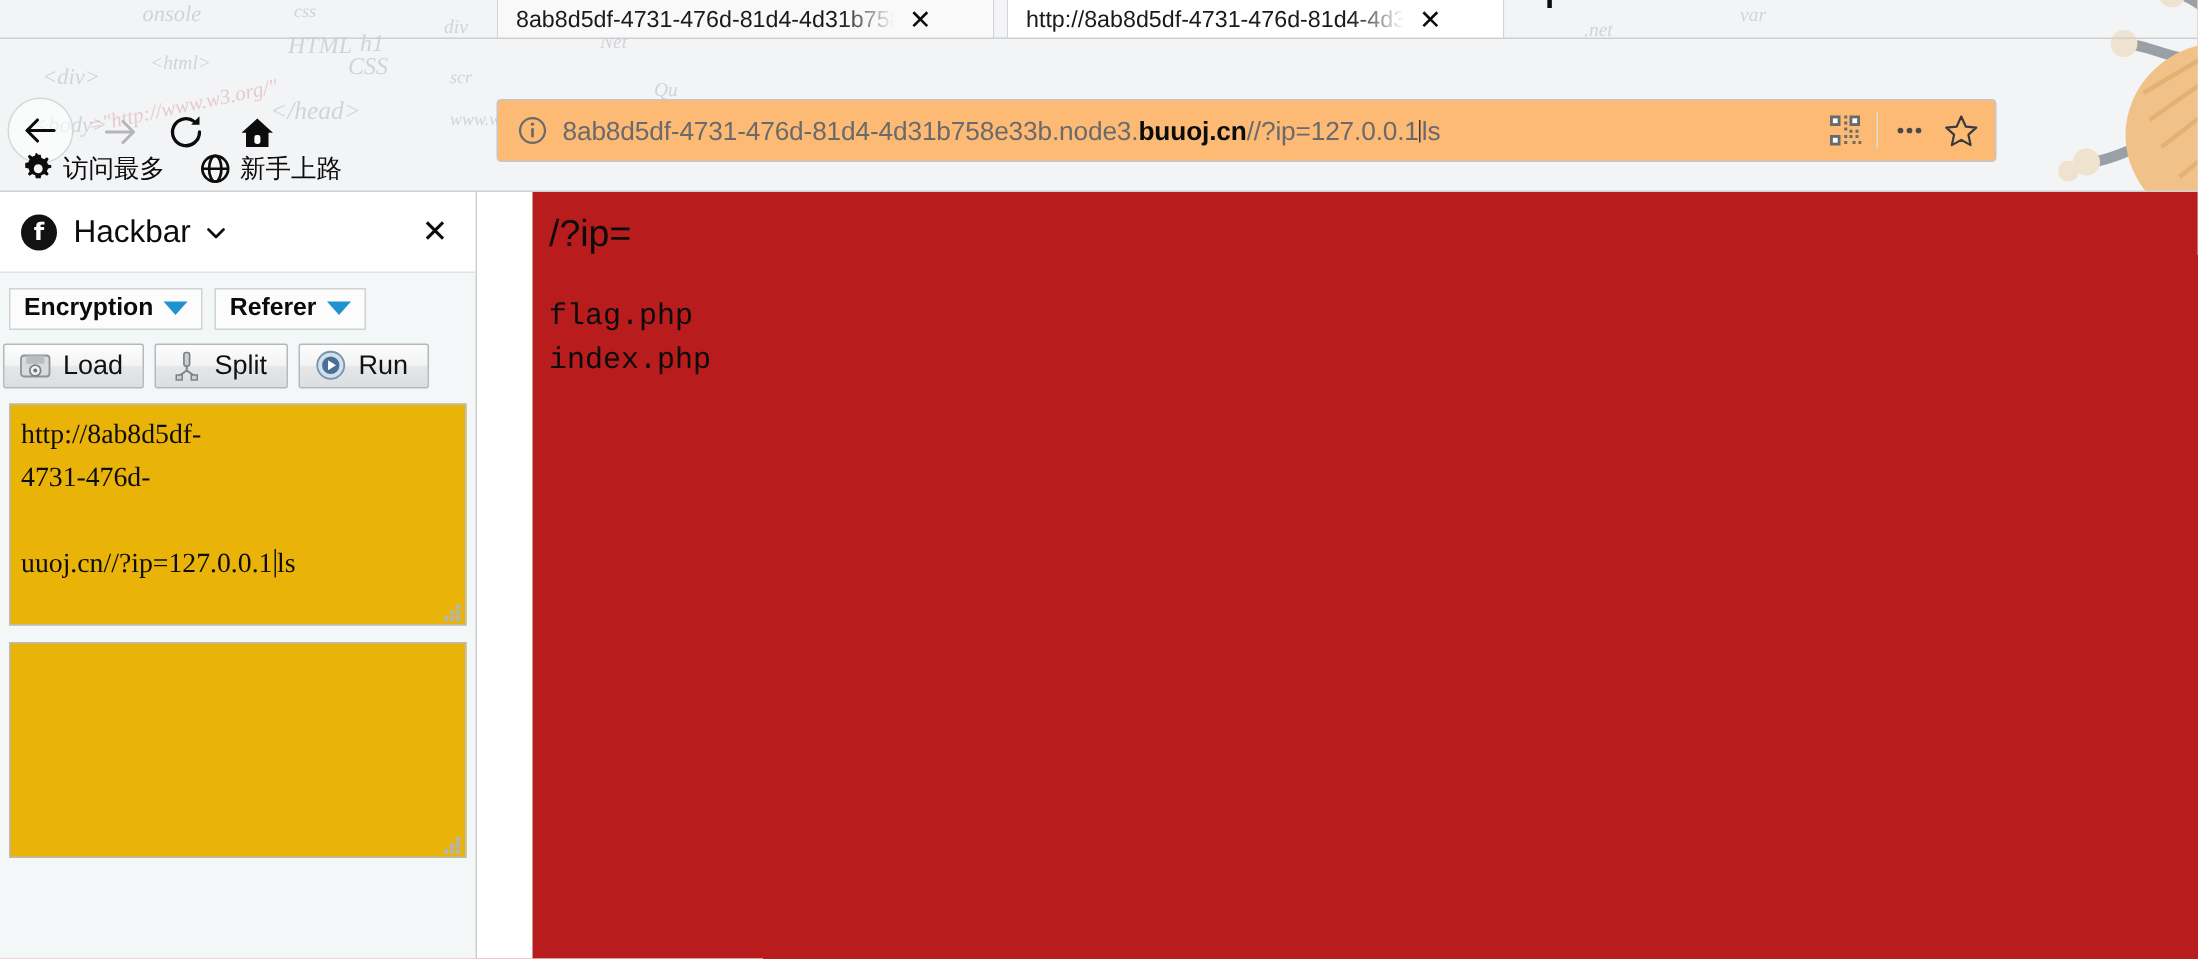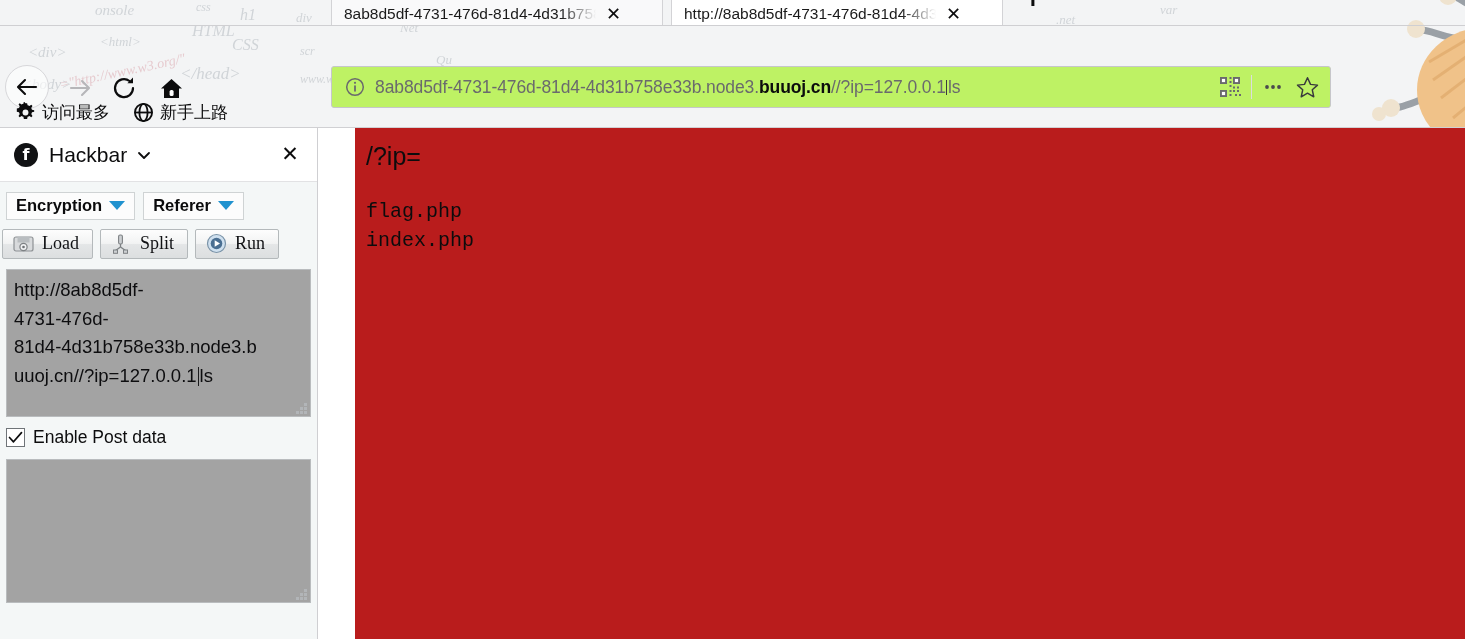--- a/index.html
+++ b/index.html
@@ -92,21 +92,21 @@
     border-radius: 50%;
     border: 1px solid #d7d7da;
     background: rgba(255,255,255,0.6);
   }
   .navbtn svg { display: block; }
 
   
   .urlbar {
     position: absolute; left: 331px; top: 38px;
     width: 1000px; height: 42px;
-    background: #bef264;
+    background: #fdba74;
     border: 1px solid #c6c6ca;
     border-radius: 3px;
     display: flex; align-items: center;
   }
   .url-info {
     margin-left: 12px; width: 22px; height: 22px;
     display:flex; align-items:center; justify-content:center;
     flex: 0 0 auto;
   }
   .url-text {
@@ -209,31 +209,31 @@
   .btn-row-2 {
     display: flex; gap: 7px; padding: 9px 8px 0 2px;
   }
   .tool-btn {
     display: flex; align-items: center; gap: 8px;
     background: linear-gradient(to bottom, #fdfdfd 0%, #f2f3f3 48%, #e4e6e7 52%, #dcdfe0 100%);
     border: 1px solid #b4b9bb;
     border-radius: 2px;
     padding: 3px 13px 4px 9px;
     font-size: 18px; color: #101114;
-    font-family: Liberation Serif, serif;
+    font-family: Liberation Sans, sans-serif;
   }
   .tool-ico { width: 22px; height: 20px; display: flex; align-items: center; justify-content: center; }
 
   .ta-wrap { padding: 10px 8px 0 6px; position: relative; }
   .hb-textarea {
     width: 305px; height: 148px;
-    background: #a3a3a3;
+    background: #eab308;
     border: 1px solid #b9bcbe;
     padding: 6px 7px 4px 7px;
-    font-family: Liberation Sans, sans-serif;
+    font-family: Liberation Serif, serif;
     font-size: 18.5px;
     line-height: 28.5px;
     color: #0d0d0f;
     word-break: break-all;
     overflow: hidden;
     position: relative;
   }
   .hb-textarea.small { height: 144px; }
   .grip {
     position: absolute; right: 3px; bottom: 2px; width: 13px; height: 13px;
@@ -290,21 +290,21 @@
   <div class="chrome">
 
     <div class="persona-code">
       <span style="left:28px;  top:44px;  font-size:15px;">&lt;div&gt;</span>
       <span style="left:95px;  top:2px;   font-size:15px;">onsole</span>
       <span style="left:100px; top:34px;  font-size:13px;">&lt;html&gt;</span>
       <span style="left:180px; top:64px;  font-size:17px;">&lt;/head&gt;</span>
       <span style="left:196px; top:0px;   font-size:12px;">css</span>
       <span style="left:192px; top:22px;  font-size:16px;">HTML</span>
       <span style="left:232px; top:36px;  font-size:16px;">CSS</span>
-      <span style="left:240px; top:6px;   font-size:16px;">h1</span>
+      <span style="left:240px; top:21px;   font-size:16px;">h1</span>
       <span style="left:296px; top:10px;  font-size:13px;">div</span>
       <span style="left:300px; top:44px;  font-size:12px;">scr</span>
       <span style="left:22px;  top:76px;  font-size:15px;">&lt;body&gt;</span>
       <span class="pink" style="left:58px; top:64px; font-size:14px; transform:rotate(-12deg);">="http://www.w3.org/"</span>
       <span style="left:300px; top:72px;  font-size:12px;">www.w3.org/1999</span>
       <span style="left:400px; top:20px;  font-size:13px;">Net</span>
       <span style="left:436px; top:52px;  font-size:13px;">Qu</span>
       <span style="left:1056px;top:12px;  font-size:13px;">.net</span>
       <span style="left:1160px;top:2px;   font-size:13px;">var</span>
     </div>
@@ -522,40 +522,32 @@
               <circle cx="10.5" cy="10.5" r="9" fill="#cfe0ef" stroke="#7a93a8" stroke-width="1.2"></circle>
               <circle cx="10.5" cy="10.5" r="5.8" fill="#4a6f92"></circle>
               <path d="M8.7 7.2 L 14 10.5 L 8.7 13.8 Z" fill="#ffffff"></path>
             </svg>
           </span>
           <span>Run</span>
         </div>
       </div>
 
       <div class="ta-wrap">
-        <div class="hb-textarea"><span>http://8ab8d5df-</span><br><span>4731-476d-</span><br><span>81d4-4d31b758e33b.node3.b</span><br><span>uuoj.cn//?ip=127.0.0.1</span><span class="caret"></span><span>ls</span>
+        <div class="hb-textarea"><span>http://8ab8d5df-</span><br><span>4731-476d-</span><br><br><span>uuoj.cn//?ip=127.0.0.1</span><span class="caret"></span><span>ls</span>
           <span class="grip">
             <i style="right:0;bottom:0"></i>
               <i style="right:4px;bottom:0"></i>
               <i style="right:8px;bottom:0"></i>
             <i style="right:0;bottom:4px"></i>
               <i style="right:4px;bottom:4px"></i>
             <i style="right:0;bottom:8px"></i>
           </span>
         </div>
       </div>
 
-      <div class="cb-row">
-        <span class="cbox">
-          <svg width="15" height="13" viewBox="0 0 15 13">
-            <path d="M1.5 6.5 L 5.5 10.8 L 13.5 1.6" fill="none" stroke="#0c0c0d" stroke-width="1.7" stroke-linecap="round" stroke-linejoin="round"></path>
-          </svg>
-        </span>
-        <span>Enable Post data</span>
-      </div>
 
       <div class="ta-wrap" style="padding-top:11px;">
         <div class="hb-textarea small"><span></span>
           <span class="grip">
             <i style="right:0;bottom:0"></i>
               <i style="right:4px;bottom:0"></i>
               <i style="right:8px;bottom:0"></i>
             <i style="right:0;bottom:4px"></i>
               <i style="right:4px;bottom:4px"></i>
             <i style="right:0;bottom:8px"></i>

